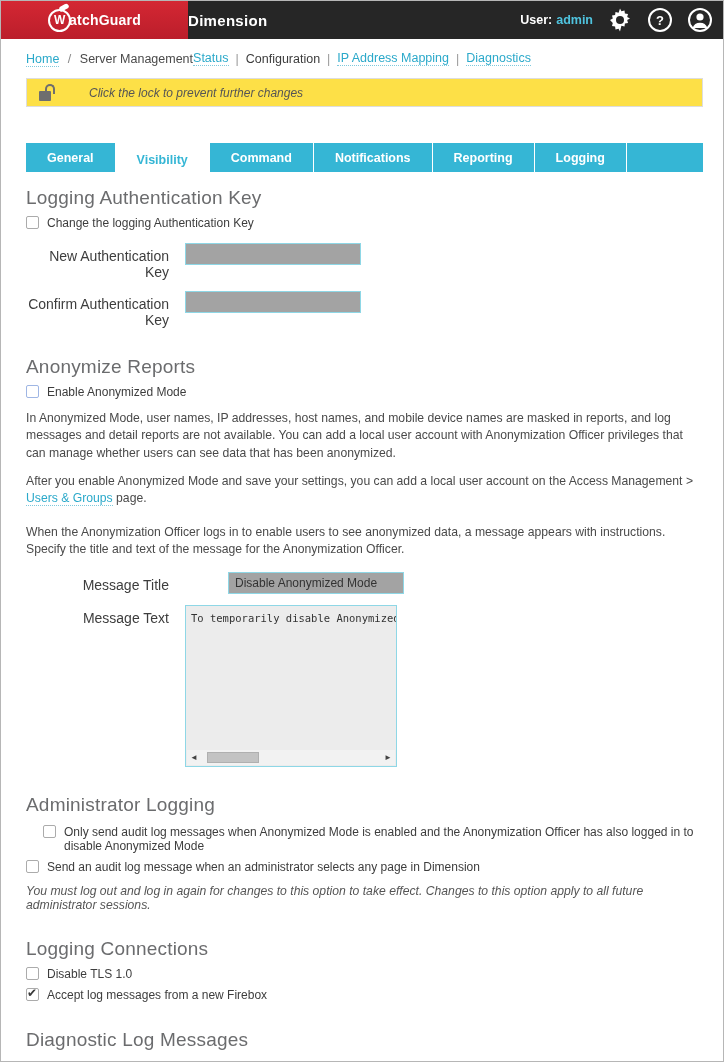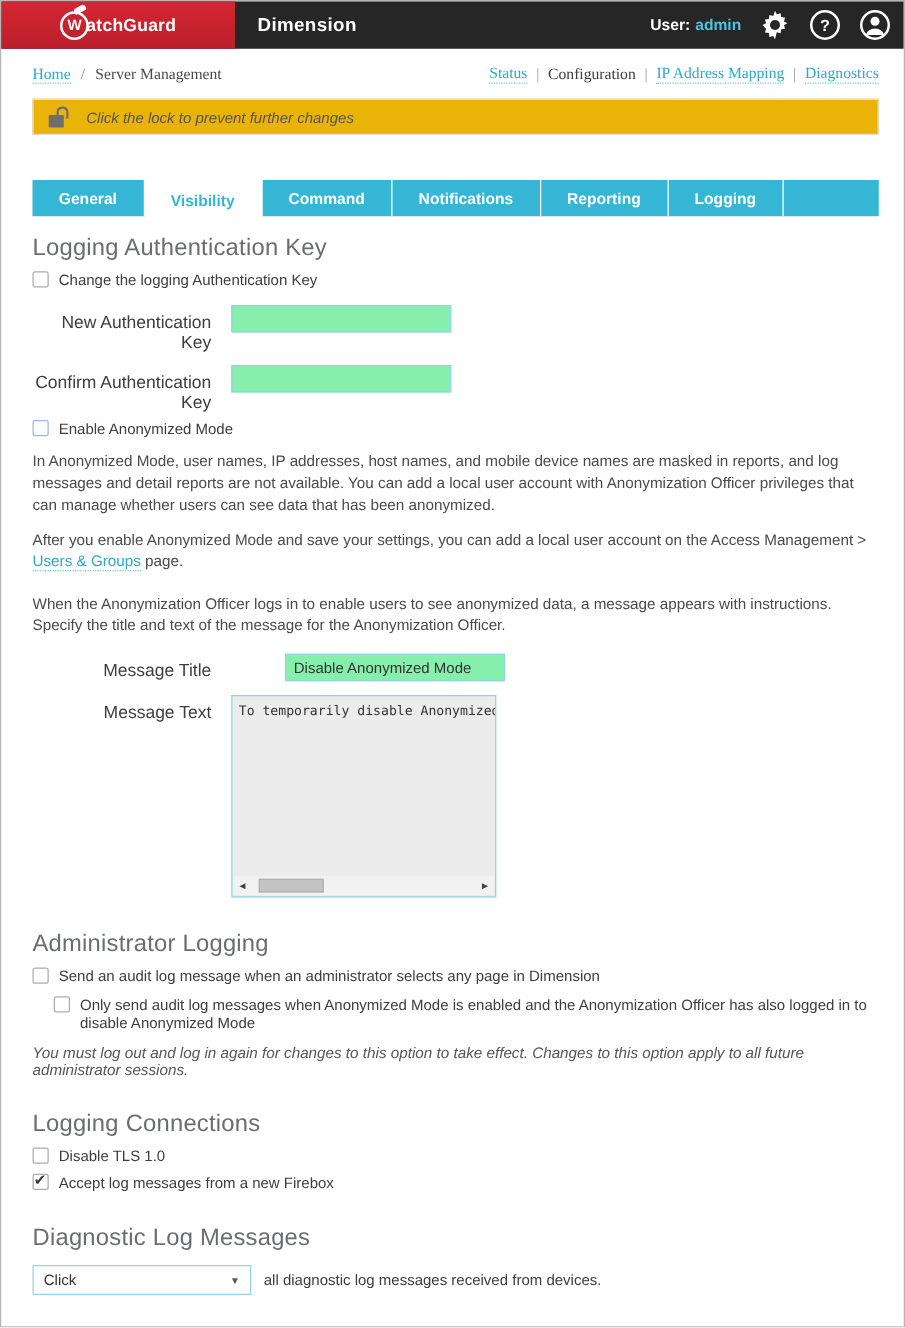--- a/index.html
+++ b/index.html
@@ -7,59 +7,59 @@
   body { font-family: "Liberation Sans", sans-serif; width:724px; }
   .page { width:724px; height:1062px; border:1px solid #b6b6b6; background:#fff; overflow:hidden; position:relative; }
 
   
   .topbar { height:38px; background:#262626; display:flex; align-items:center; position:relative; }
   .logo-block { width:187px; height:38px; background:linear-gradient(#d42733,#bb1e2b); display:flex; align-items:center; justify-content:center; position:relative; }
   .logo { display:flex; align-items:center; color:#fff; }
   .logo-w { width:23px; height:23px; border:2px solid #fff; border-radius:50%; display:flex; align-items:center; justify-content:center; font-weight:bold; font-size:12px; position:relative; }
   .logo-flame { position:absolute; top:-6px; left:9px; width:10px; height:5px; background:#fff; border-radius:4px 6px 4px 1px; transform:rotate(-28deg); }
   .logo-rest { font-weight:bold; font-size:14px; margin-left:-2px; letter-spacing:0.2px; }
-  .app-title { color:#fff; font-weight:bold; font-size:15px; margin-left:18px; letter-spacing:0.3px; }
+  .app-title { color:#fff; font-weight:bold; font-size:15px; letter-spacing:0.3px; }
   .topbar-right { position:absolute; right:10px; top:0; height:38px; display:flex; align-items:center; gap:14px; }
   .user-chip { font-size:12.5px; color:#fff; font-weight:bold; }
   .user-chip .uname { color:#4fc3de; font-weight:bold; margin-left:4px; }
   .hicon { width:26px; height:26px; display:flex; align-items:center; justify-content:center; cursor:pointer; }
   .circle-icon { width:24px; height:24px; border:2px solid #fff; border-radius:50%; color:#fff; font-weight:bold; font-size:13px; display:flex; align-items:center; justify-content:center; }
 
   
-  .crumb-row { display:flex; justify-content:space-between; align-items:center; padding:12px 20px 0 25px; font-size:12.5px; color:#555;font-family:Liberation Serif, serif; }
+  .crumb-row { display:flex; align-items:center; padding:12px 20px 0 25px; font-size:12.5px; color:#555; }
   a.tlink { color:#2ba9ca; text-decoration:none; border-bottom:1px dotted #7fc9dd; cursor:pointer; }
   .crumb-sep { color:#888; margin:0 5px; }
   .crumb-current { color:#4a4a4a; }
   .nav-links { display:flex; align-items:center; gap:7px; font-size:12.5px; }
   .nav-links .pipe { color:#9a9a9a; }
   .nav-current { color:#3c3c3c; }
 
   
-  .lock-bar { margin:12px 20px 0 25px; background:#eab308; border:1px solid #ddd; height:29px; display:flex; align-items:center; padding-left:12px; cursor:pointer; }
+  .lock-bar { margin:12px 20px 0 25px; background:#fde047; border:1px solid #ddd; height:29px; display:flex; align-items:center; padding-left:12px; cursor:pointer;gap:20px; }
   .lock-icon { position:relative; width:18px; height:18px; margin-right:12px; }
   .lock-body { position:absolute; left:0; bottom:1px; width:12px; height:10px; background:#6e6e6e; border-radius:1px; }
   .lock-shackle { position:absolute; left:6px; top:0; width:10px; height:10px; border:2.5px solid #6e6e6e; border-bottom:none; border-radius:6px 6px 0 0; }
   .lock-text { font-style:italic; font-size:12px; color:#555; }
 
   
   .tabbar { margin:36px 20px 0 25px; background:#35b6d5; display:flex; height:29px; align-items:stretch; }
   .tab { color:#fff; font-size:12.5px; font-weight:bold; padding:0 21px; display:flex; align-items:center; border-right:1px solid #fff; cursor:pointer; }
   .tab.active { background:#fff; color:#35b6d5; height:33px; margin-bottom:-4px; z-index:2; }
 
   
   .content { padding:0 20px 0 25px; }
   h2.sec { font-size:19px; font-weight:normal; color:#6b6c6e; letter-spacing:0.2px; }
   .cb-row { display:flex; align-items:flex-start; margin-top:7px; font-size:12px; color:#3d3d3d; cursor:default; }
   .cb { width:13px; height:13px; border:1px solid #ababab; border-radius:2px; background:#fff; margin-right:8px; flex:0 0 auto; position:relative; cursor:pointer; }
   .cb.hl { border-color:#9fb6e4; }
   .cb.checked::after { content:"✔"; position:absolute; top:-3px; left:0px; font-size:12px; color:#3a3a3a; }
   .cb-row.indent { margin-left:17px; margin-top:9px; }
   .form-row { display:flex; align-items:flex-start; margin-top:11px; }
   .form-label { width:143px; text-align:right; font-size:14px; color:#3d3d3d; margin-right:16px; padding-top:5px; }
-  input.txt { width:176px; height:22px; background:#86efac; border:1px solid #8ed7e6; font-size:12px; padding:0 6px; color:#333; }
+  input.txt { width:176px; height:22px; background:#a3a3a3; border:1px solid #8ed7e6; font-size:12px; padding:0 6px; color:#333; }
   p.body-text { font-size:12.2px; color:#4a4a4a; line-height:1.42; margin-top:11px; }
   .italic-note { font-style:italic; font-size:12.2px; color:#555; margin-top:10px; }
 
   
   .ta-wrap { width:212px; height:162px; border:1px solid #8ed7e6; background:#ececec; position:relative; }
   .ta-text { font-family:"DejaVu Sans Mono", monospace; font-size:10.5px; color:#333; padding:6px 5px; white-space:nowrap; overflow:hidden; }
   .hscroll { position:absolute; left:1px; right:1px; bottom:1px; height:15px; background:#f2f2f2; display:flex; align-items:center; }
   .hs-arrow { width:14px; font-size:8px; color:#444; text-align:center; cursor:pointer; }
   .hs-track { flex:1; height:15px; position:relative; }
   .hs-thumb { position:absolute; left:6px; top:2px; width:52px; height:11px; background:#c3c3c3; border:1px solid #b0b0b0; cursor:pointer; }
@@ -150,20 +150,21 @@
     </div>
     <div class="form-row" style="margin-top:13px;">
       <div class="form-label">New Authentication Key</div>
       <input class="txt" type="text" value="" style="">
     </div>
     <div class="form-row">
       <div class="form-label">Confirm Authentication Key</div>
       <input class="txt" type="text" value="" style="">
     </div>
 
+    <h2 class="sec" style="margin-top:28px;">Anonymize Reports</h2>
     <div class="cb-row">
       <span class="cb hl"></span>
       <span>Enable Anonymized Mode</span>
     </div>
     <p class="body-text">In Anonymized Mode, user names, IP addresses, host names, and mobile device names are masked in reports, and log messages and detail reports are not available. You can add a local user account with Anonymization Officer privileges that can manage whether users can see data that has been anonymized.</p>
     <p class="body-text"><span>After you enable Anonymized Mode and save your settings, you can add a local user account on the Access Management &gt; </span><a class="tlink">Users &amp; Groups</a><span> page.</span></p>
     <p class="body-text" style="margin-top:16px;">When the Anonymization Officer logs in to enable users to see anonymized data, a message appears with instructions. Specify the title and text of the message for the Anonymization Officer.</p>
 
     <div class="form-row" style="margin-top:14px;gap:43px;">
       <div class="form-label">Message Title</div>
@@ -177,27 +178,27 @@
           <span class="hs-arrow">◄</span>
           <span class="hs-track">
               <span class="hs-thumb"></span>
             </span>
           <span class="hs-arrow hs-right">►</span>
         </div>
       </div>
     </div>
 
     <h2 class="sec" style="margin-top:27px;">Administrator Logging</h2>
+    <div class="cb-row indent">
+      <span class="cb"></span>
+      <span>Only send audit log messages when Anonymized Mode is enabled and the Anonymization Officer has also logged in to disable Anonymized Mode</span>
+    </div>
     <div class="cb-row">
       <span class="cb"></span>
       <span>Send an audit log message when an administrator selects any page in Dimension</span>
-    </div>
-    <div class="cb-row indent">
-      <span class="cb"></span>
-      <span>Only send audit log messages when Anonymized Mode is enabled and the Anonymization Officer has also logged in to disable Anonymized Mode</span>
     </div>
     <p class="italic-note">You must log out and log in again for changes to this option to take effect. Changes to this option apply to all future administrator sessions.</p>
 
     <h2 class="sec" style="margin-top:26px;">Logging Connections</h2>
     <div class="cb-row">
       <span class="cb"></span>
       <span>Disable TLS 1.0</span>
     </div>
     <div class="cb-row">
       <span class="cb checked"></span>

